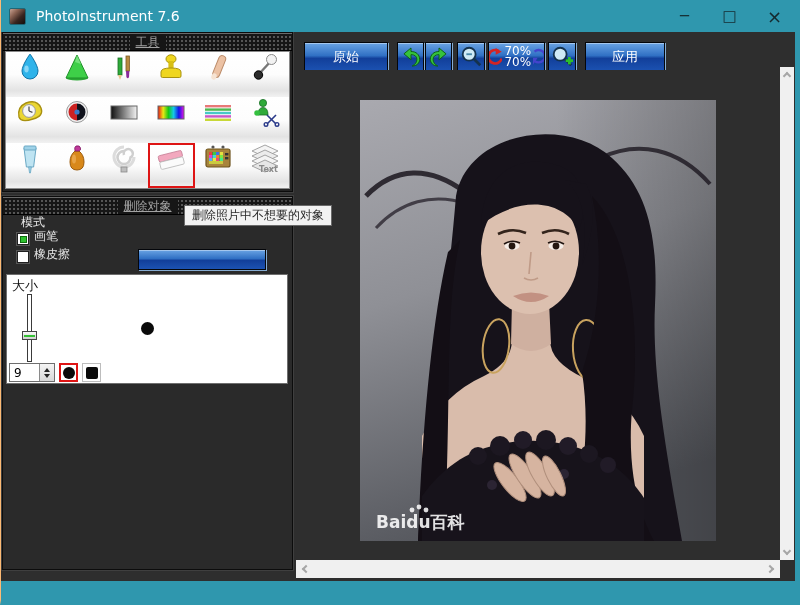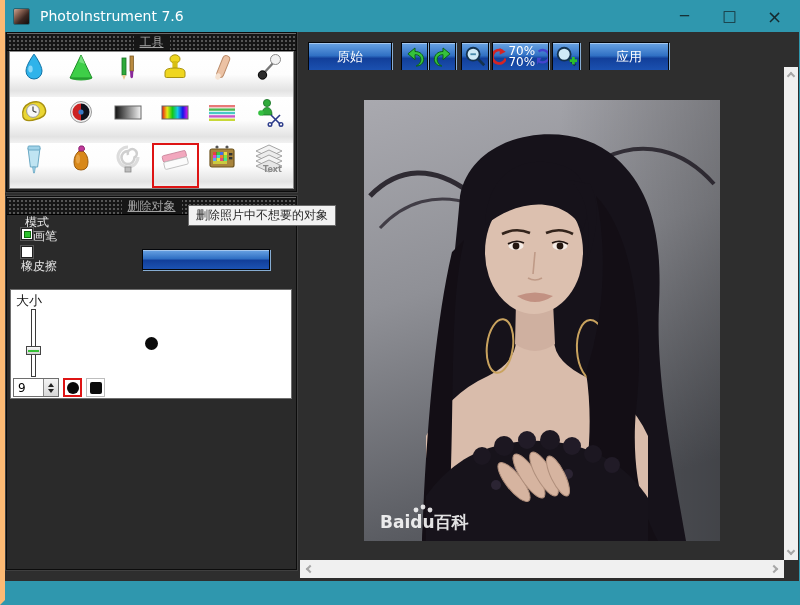--- a/index.html
+++ b/index.html
@@ -1,19 +1,19 @@
 <!DOCTYPE html>
 <html><head>
 <meta charset="utf-8">
 <style>
   * { margin:0; padding:0; box-sizing:border-box; }
   html,body { width:800px; height:605px; overflow:hidden; background:#1c1c1c;
     font-family:"DejaVu Sans","Liberation Sans",sans-serif; }
   .window { position:relative; width:800px; height:605px; background:#2f97ae;
-    border-left:5px solid #fdba74; border-right:3px solid #2f97ae; border-bottom:5px solid #2f97ae; }
+    border-left:1px solid #fdba74; border-right:3px solid #2f97ae; border-bottom:5px solid #2f97ae; }
   
   .titlebar { position:relative; height:32px; background:#2f97ae; display:flex; align-items:center; }
   .appicon { width:17px; height:17px; margin:0 10px 0 8px; border-radius:2px;
     background:linear-gradient(135deg,#c9a393 0%,#8a6252 30%,#3a2620 62%,#120d0b 100%);
     border:1px solid #1f6676; }
   .apptitle { color:#ffffff; font-size:14px; }
   .wincontrols { position:absolute; right:0; top:0; height:32px; display:flex; }
   .winbtn { width:45px; height:32px; display:flex; align-items:center; justify-content:center;
     color:#152a2f; font-size:15px; cursor:default; }
   .winbtn.close { font-size:18px; }
@@ -35,32 +35,32 @@
   
   .tools-body { position:absolute; left:2px; right:2px; top:18px; bottom:2px;
     background:#fff; border:1px solid #8a8a8a; display:grid;
     grid-template-columns:repeat(6,1fr); grid-template-rows:repeat(3,1fr); }
   .tool-cell { display:flex; justify-content:center;
     background:linear-gradient(180deg,#ffffff 0%,#fdfdfd 50%,#e3e3e3 86%,#f2f2f2 100%); }
   .tool-cell.selected { box-shadow:0 0 0 2px #de1414 inset; }
   .tool-cell svg { display:block; }
   
   .label { position:absolute; color:#e6e6e6; font-size:12px; }
-  .checkrow { position:absolute; display:flex; align-items:flex-start; }
+  .checkrow { position:absolute; display:flex; align-items:flex-end; gap:5px; }
   .checkbox { width:12px; height:12px; background:#fff; border:1px solid #202020;
     box-shadow:0 0 0 1px #555; display:flex; align-items:center; justify-content:center; }
   .checkbox .mark { width:7px; height:7px; background:#2ec22e; border:1px solid #0d6e0d; }
   .checkrow span.txt { color:#e6e6e6; font-size:12px; }
   
   .btn-blue { background:linear-gradient(180deg,#6aa4e4 0%,#3070c4 45%,#123f9a 55%,#1c52b2 100%);
     border:1px solid #04060a; box-shadow:1px 1px 0 rgba(150,195,240,.85), inset 0 1px 0 rgba(255,255,255,.4);
     color:#fff; display:flex; align-items:center; justify-content:center; font-size:13px; }
   .toolbar-btn { position:absolute; top:10px; height:30px; }
   
-  .size-panel { position:absolute; background:#fff; border:1px solid #6e6e6e;margin-top:15px; }
+  .size-panel { position:absolute; background:#fff; border:1px solid #6e6e6e; }
   .size-label { position:absolute; left:5px; top:2px; color:#111; font-size:13px; }
   .slider-track { position:absolute; width:5px; background:#fff; border:1px solid #3a3a3a; }
   .slider-thumb { position:absolute; width:15px; height:9px;
     background:linear-gradient(180deg,#fafafa,#cfcfcf); border:1px solid #444; }
   .slider-thumb:after { content:""; position:absolute; left:1px; right:1px; top:3px; height:2px; background:#35c035; }
   .dot-preview { position:absolute; width:13px; height:13px; border-radius:50%; background:#0a0a0a; }
   .spinbox { position:absolute; background:#fff; border:1px solid #6e6e6e; display:flex; }
   .spin-val { flex:1; color:#000; font-size:12px; padding:2px 0 0 4px; }
   .spin-btn { width:15px; border-left:1px solid #8a8a8a; background:linear-gradient(180deg,#f4f4f4,#d8d8d8);
     display:flex; flex-direction:column; align-items:center; justify-content:center; gap:2px; }
@@ -284,21 +284,21 @@
     </div>
 
     <div class="label" style="left:20px; top:182px;">模式</div>
 
     <div class="checkrow" style="left:16px; top:196px;">
       <span class="checkbox">
           <span class="mark"></span>
         </span>
       <span class="txt">画笔</span>
     </div>
-    <div class="checkrow" style="left:16px; top:214px;flex-direction:column;">
+    <div class="checkrow" style="left:16px; top:214px;">
       <span class="checkbox"></span>
       <span class="txt">橡皮擦</span>
     </div>
 
     <div class="btn-blue" style="position:absolute; left:137px; top:217px; width:128px; height:21px;"></div>
 
     <div class="size-panel" style="left:5px; top:242px; width:282px; height:110px;">
       <div class="size-label">大小</div>
       <div class="slider-track" style="left:20px; top:19px; height:68px;"></div>
       <div class="slider-thumb" style="left:15px; top:56px;"></div>

